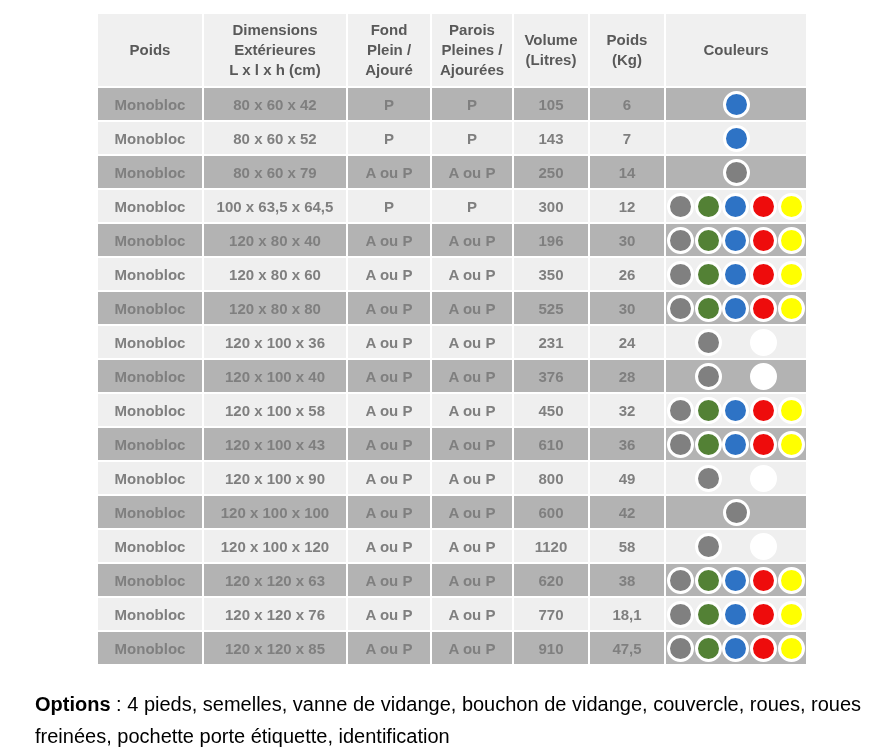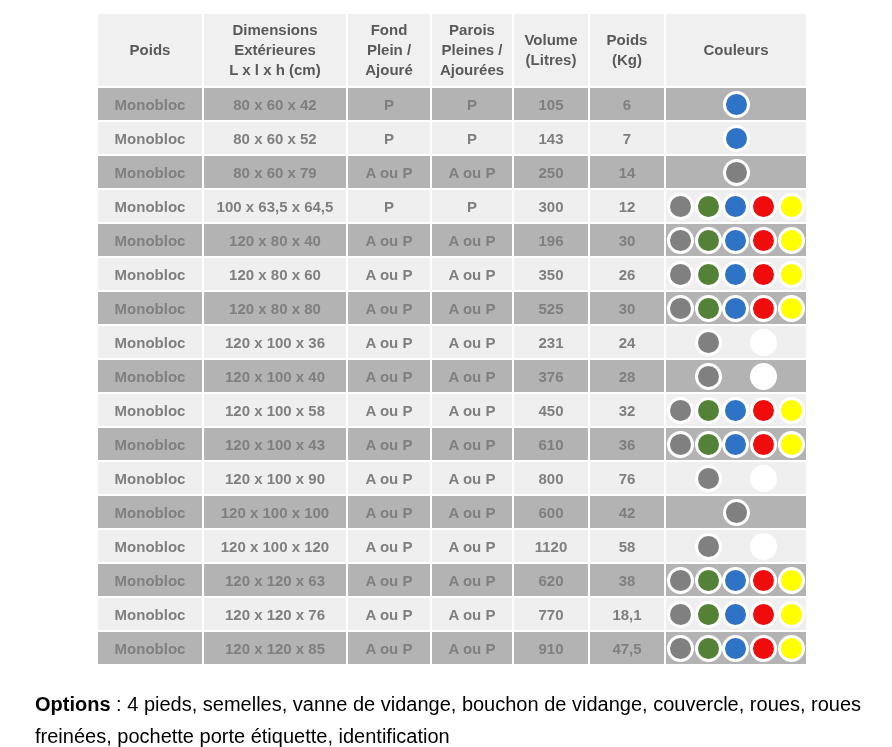--- a/index.html
+++ b/index.html
@@ -285,21 +285,21 @@
               <span class="dot" style="background: rgb(255, 255, 0);"></span>
             </div>
           </td>
         </tr>
         <tr>
           <td>Monobloc</td>
           <td>120 x 100 x 90</td>
           <td>A ou P</td>
           <td>A ou P</td>
           <td>800</td>
-          <td>76</td>
+          <td>49</td>
           <td>
             <div class="dots">
               <span class="dot" style="background: rgb(128, 128, 128);"></span>
               <span class="dot" style="background: rgb(255, 255, 255);"></span>
             </div>
           </td>
         </tr>
         <tr>
           <td>Monobloc</td>
           <td>120 x 100 x 100</td>

